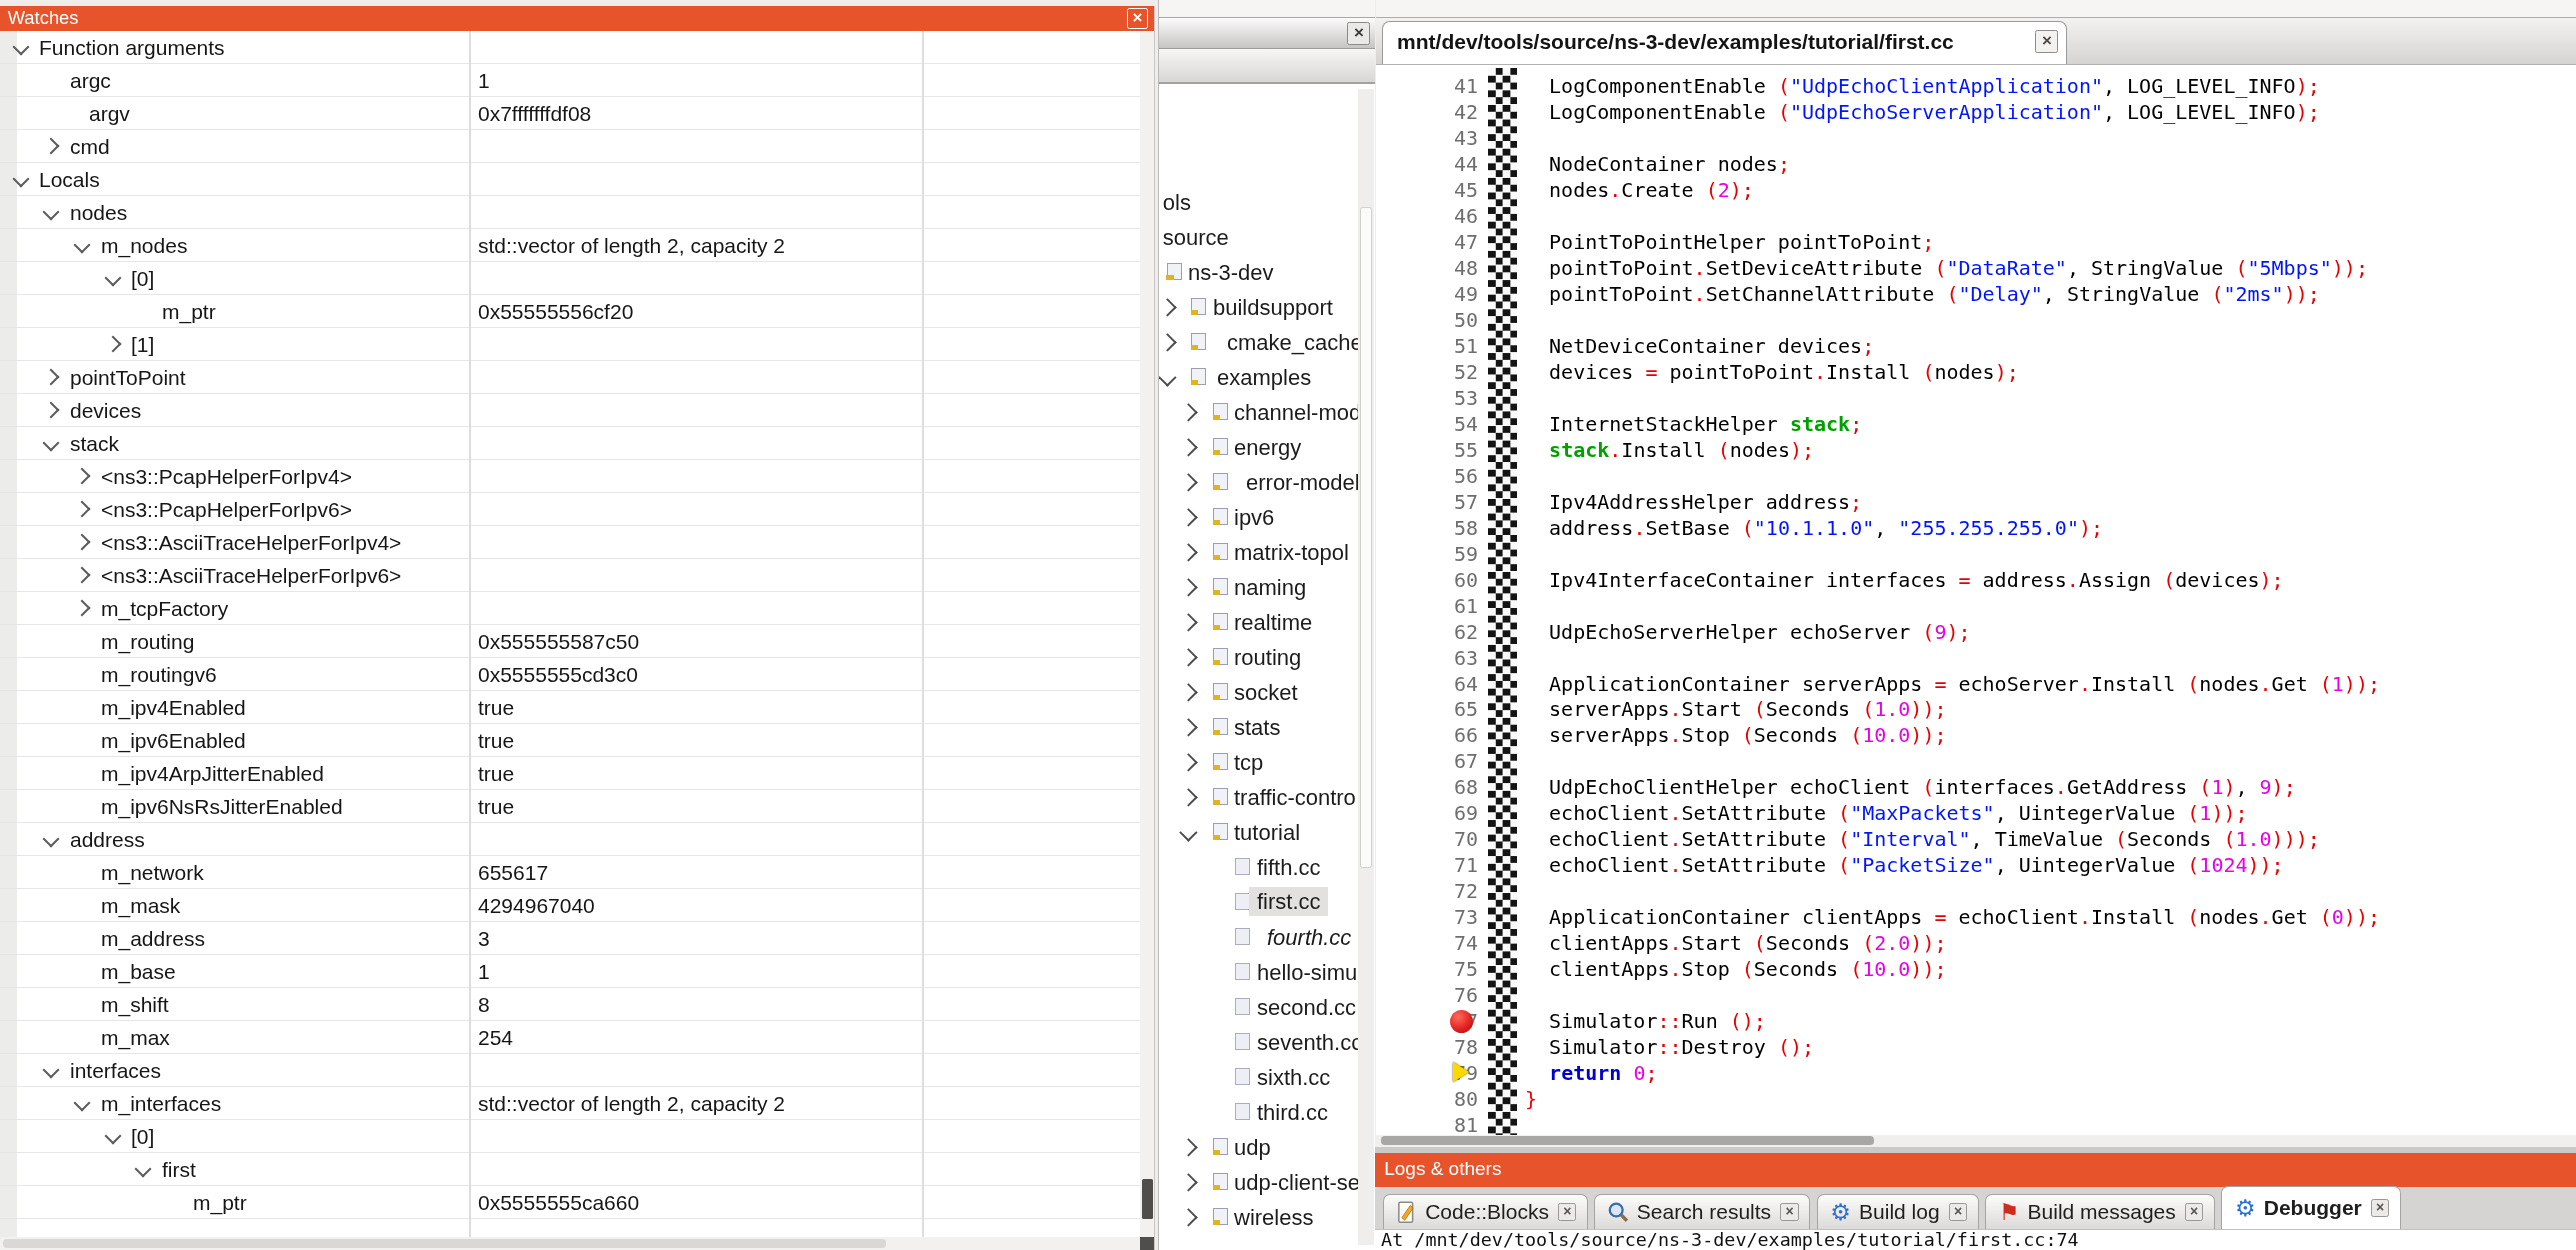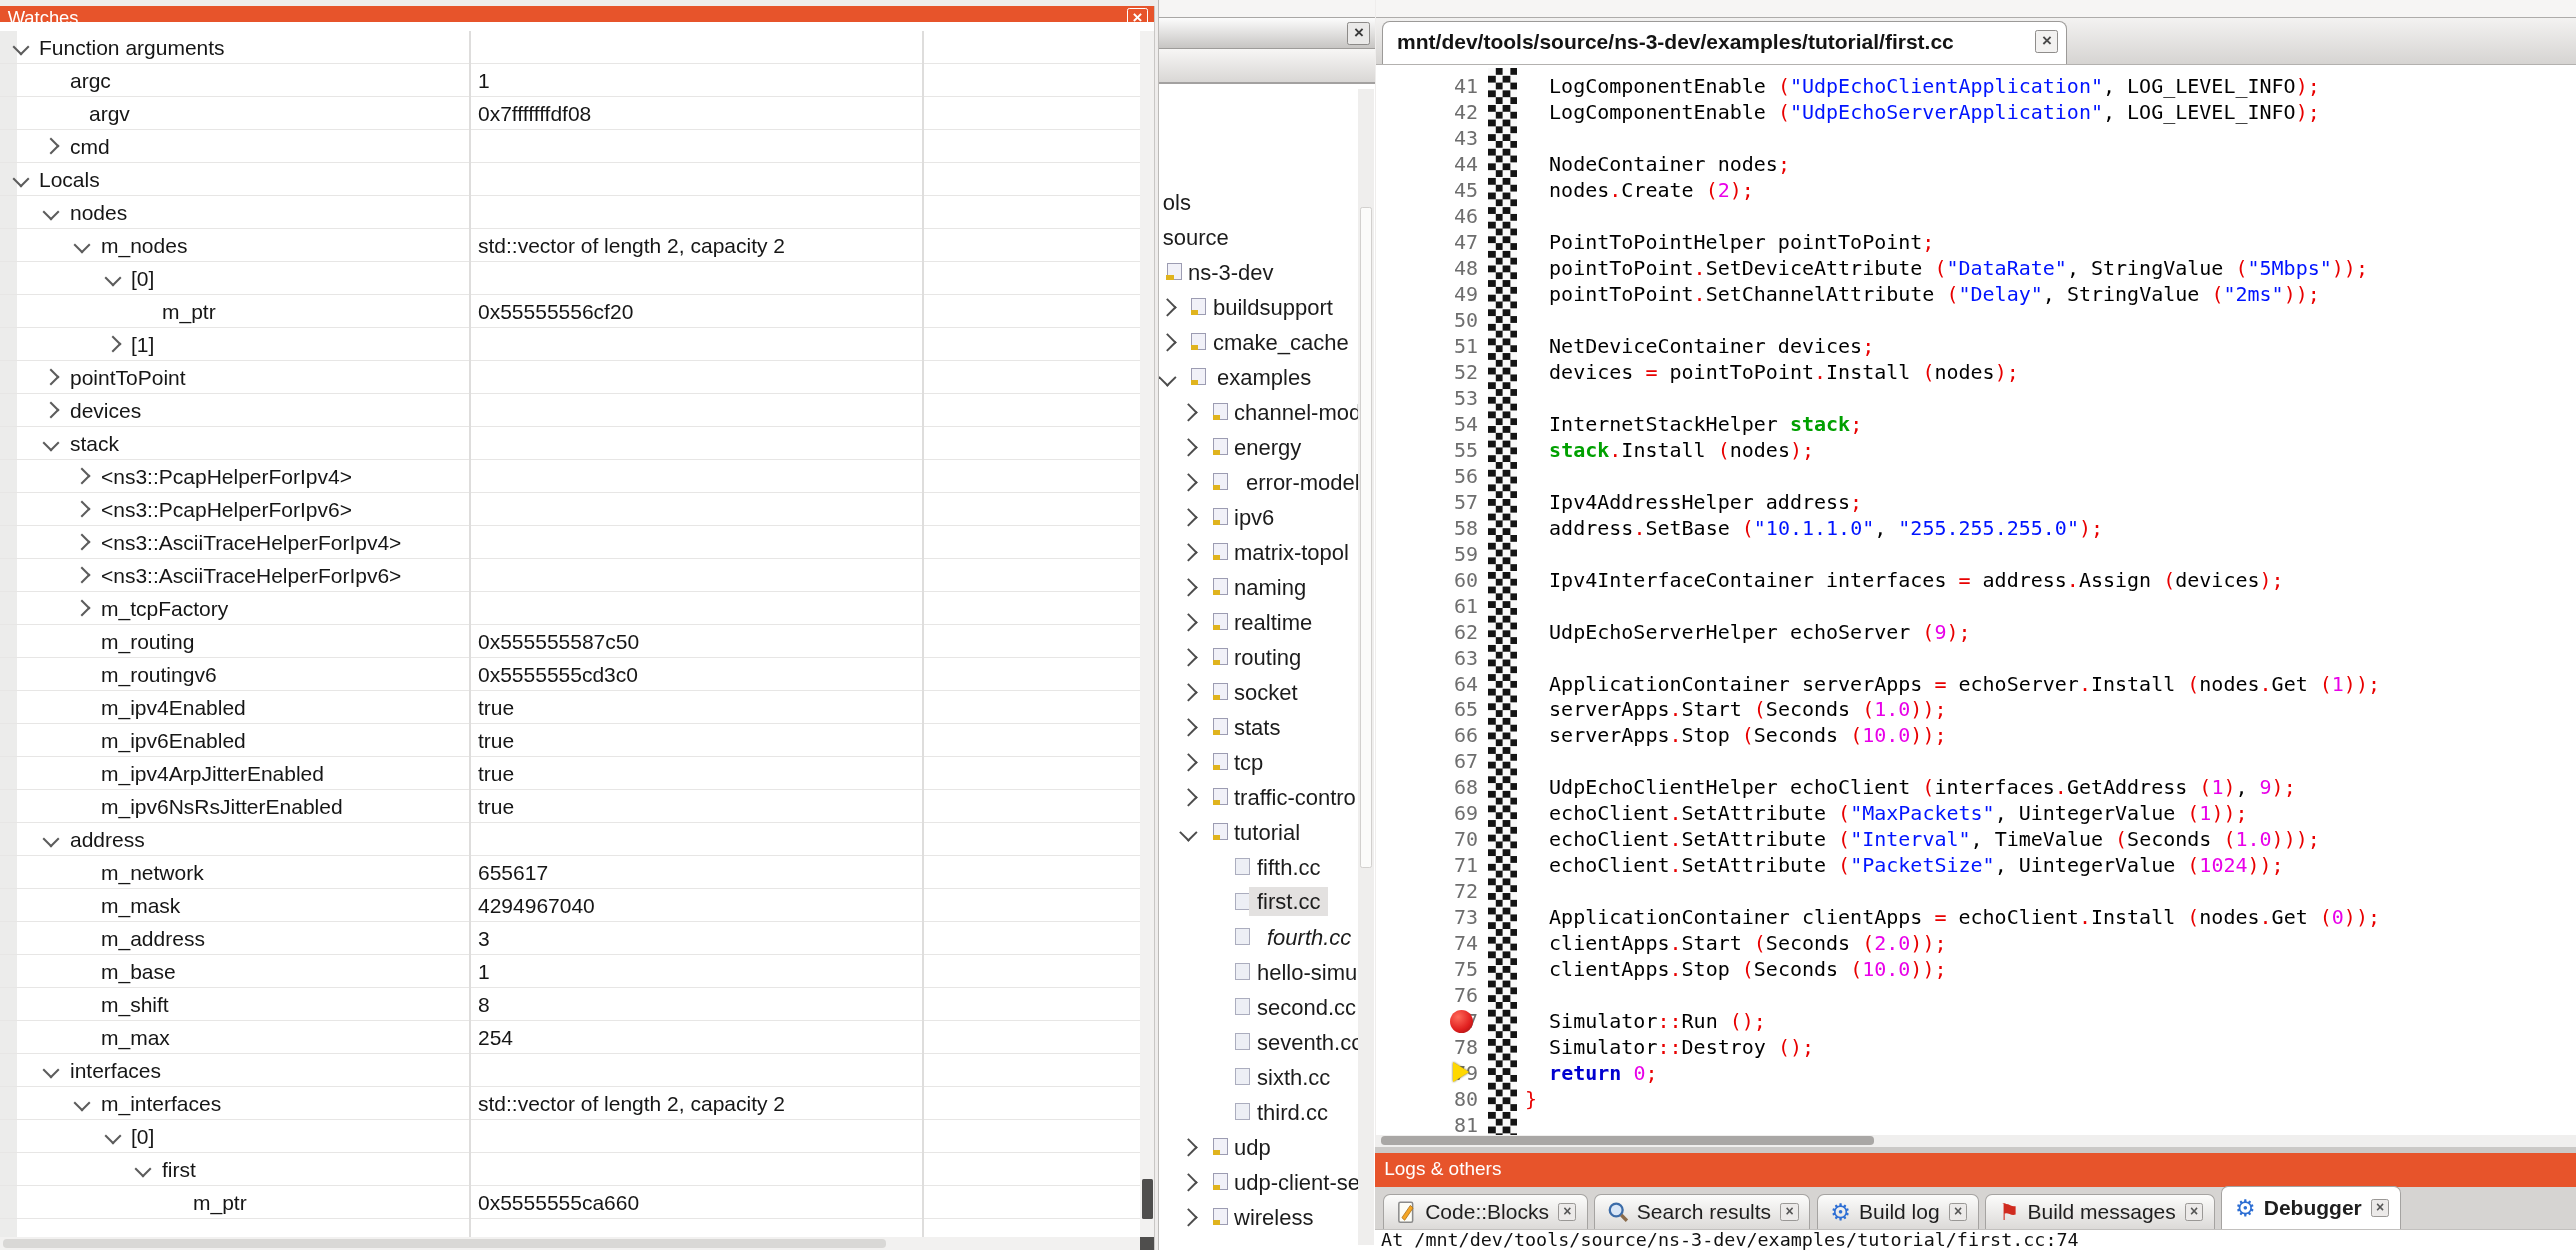--- a/index.html
+++ b/index.html
@@ -2,21 +2,21 @@
 <html style="--accent: #e7542b; --cs: #0014ff; --cn: #e800e8; --cp: #e80000; --ck: #0000d0; --cv: #00a000; --bp: #e01e1e; --cur: #ffd800;font-size:12.3px"><head>
 <meta charset="utf-8">
 <style>
   html,body{margin:0;padding:0;background:#e2e0de;}
   .app{position:relative;width:2576px;height:1250px;overflow:hidden;
        font-family:"Liberation Sans",sans-serif;background:#efedec;}
 
   
   .watches{position:absolute;left:0;top:6.1px;width:1154px;height:1244px;background:#fff;
            border-right:1.5px solid #c9c7c5;}
-  .watches-title{position:absolute;left:0;top:0;width:100%;height:16px;background:var(--accent);
+  .watches-title{position:absolute;left:0;top:0;width:100%;height:25px;background:var(--accent);
                  color:#fff;font-size:18.4px;line-height:24.6px;padding-left:7.7px;box-sizing:border-box;}
   .w-close{position:absolute;right:6.1px;top:2.3px;width:21px;height:21px;border:1.5px solid #fff;
            border-radius:2.3px;color:#fff;font-size:17px;line-height:18.4px;text-align:center;
            font-weight:bold;box-sizing:border-box;cursor:default;}
   .wrows{position:absolute;left:0;top:25px;right:14px;height:1232px;overflow:hidden;}
   .wstripe{position:absolute;left:0;top:25px;width:17px;height:1206px;background:#ececeb;}
   .wvline{position:absolute;top:25px;height:1206px;width:1.5px;background:#dedddc;}
   .wrow{position:relative;height:33px;border-bottom:1.5px solid #e7e6e5;box-sizing:border-box;}
   .wname{position:absolute;top:4.6px;font-size:21px;color:#161616;white-space:pre;}
   .wval{position:absolute;left:478px;top:4.6px;font-size:21px;color:#161616;white-space:pre;}
@@ -301,21 +301,21 @@
           <span class="tlabel" style="left: 29px;">ns-3-dev</span>
         </div>
         <div class="trow">
           <span class="tchev c" style="left: 1.5px;"></span>
           <span class="ticon folder" style="left: 32px;"></span>
           <span class="tlabel" style="left: 54px;">buildsupport</span>
         </div>
         <div class="trow">
           <span class="tchev c" style="left: 1.5px;"></span>
           <span class="ticon folder" style="left: 32px;"></span>
-          <span class="tlabel" style="left: 54px;">cmake_cache</span>
+          <span class="tlabel" style="left: 68px;">cmake_cache</span>
         </div>
         <div class="trow">
           <span class="tchev e" style="left: 1.5px;"></span>
           <span class="ticon folder" style="left: 32px;"></span>
           <span class="tlabel" style="left: 58px;">examples</span>
         </div>
         <div class="trow">
           <span class="tchev c" style="left: 23px;"></span>
           <span class="ticon folder" style="left: 54px;"></span>
           <span class="tlabel" style="left: 75px;">channel-mod</span>

